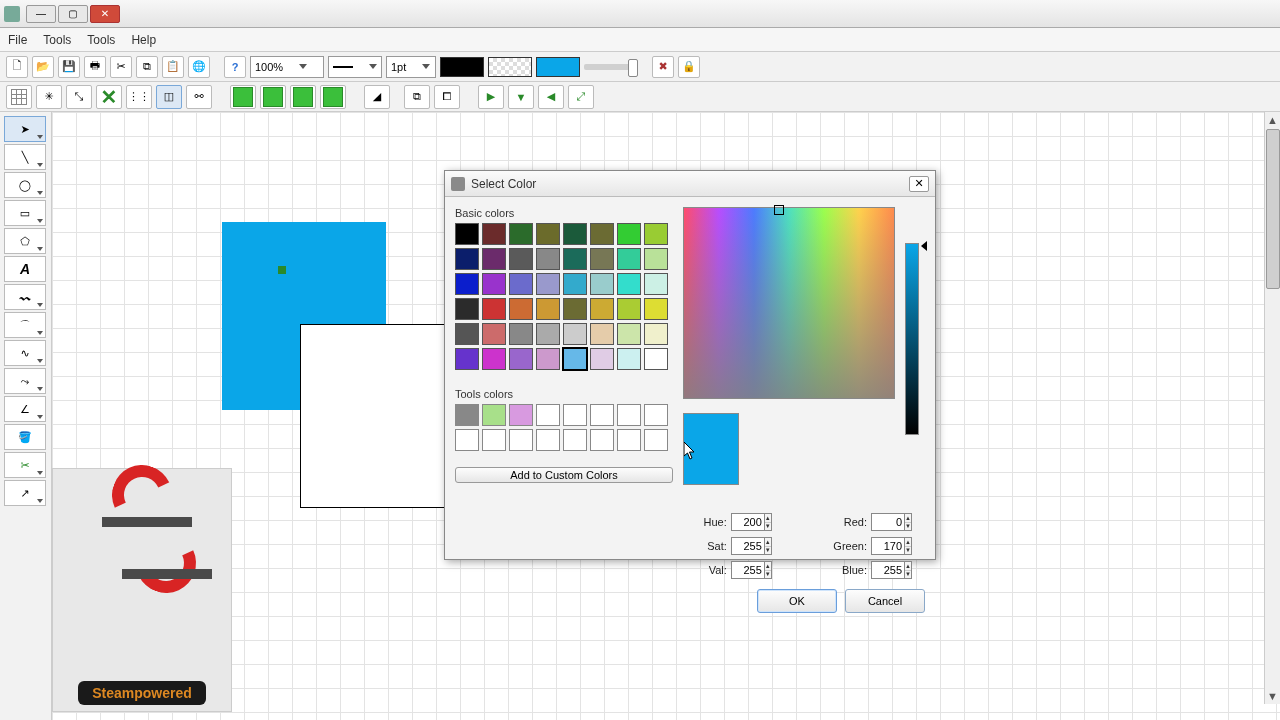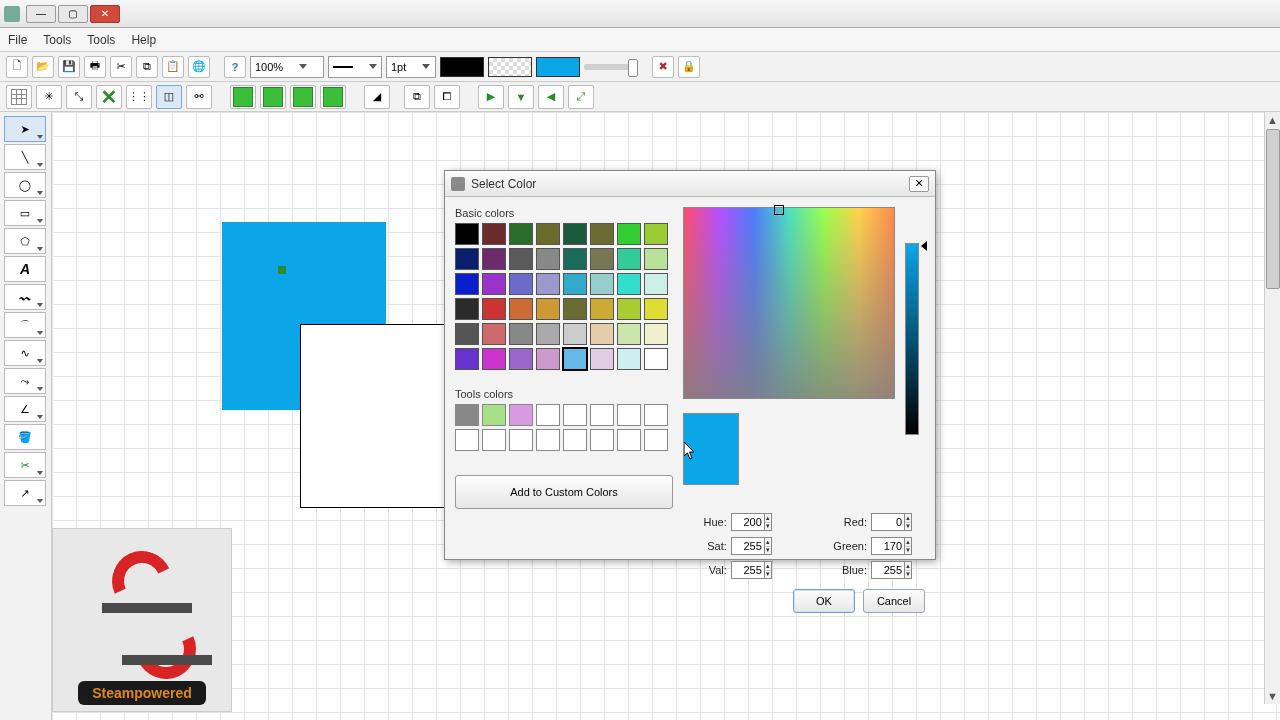--- a/index.html
+++ b/index.html
@@ -49,21 +49,21 @@
 .scroll-v { position:absolute; right:0; top:0; bottom:16px; width:16px; background:#f0f0f0; border-left:1px solid #ccc;}
 .scroll-v .thumb { width:14px; height:160px; background:#cfcfcf; border:1px solid #999; margin:1px auto; border-radius:2px;}
 .scroll-v .arrow { height:16px; display:flex; align-items:center; justify-content:center; color:#555;}
 
 
 .blue-rect { position:absolute; left:170px; top:110px; width:164px; height:188px; background:#0aa6e8;}
 .handle { position:absolute; width:8px; height:8px; background:#2a8a2a;}
 .white-rect { position:absolute; left:248px; top:212px; width:228px; height:184px; background:#fff; border:1px solid #000;}
 
 
-.steamlogo { position:absolute; left:0; bottom:8px; width:180px; height:184px; background:#e8e8e8; border:1px solid #ccc; display:flex; flex-direction:column; align-items:center; justify-content:flex-end;}
+.steamlogo { position:absolute; left:0; bottom:8px; width:180px; height:244px; background:#e8e8e8; border:1px solid #ccc; display:flex; flex-direction:column; align-items:center; justify-content:space-between;}
 .steamlogo .gear { position:relative; width:100px; height:120px;}
 .gbar { position:absolute; left:10px; width:90px; height:10px; background:#4a4a4a;}
 .gbar.g1 { top:48px;}
 .gbar.g2 { top:100px; left:30px; width:90px;}
 .garc { position:absolute; width:60px; height:60px; border:12px solid #d82424; border-right-color:transparent; border-bottom-color:transparent; border-radius:50%;}
 .garc.a1 { top:-4px; left:20px; transform:rotate(20deg);}
 .garc.a2 { top:64px; left:44px; transform:rotate(200deg);}
 .steamlogo .lab { background:#1a1a1a; color:#d82; padding:4px 14px; border-radius:6px; font-weight:bold; font-size:14px; margin:6px;}
 
 
@@ -73,36 +73,36 @@
 .dlg-title .txt { flex:1; font-size:12px; color:#333;}
 .dlg-title .close { width:20px; height:16px; border:1px solid #999; border-radius:2px; display:flex; align-items:center; justify-content:center; background:#fff; cursor:pointer;}
 .dlg-body { display:flex; padding:10px; gap:10px;}
 .left-col { width:218px;}
 .sec-lab { font-size:11px; color:#333; margin-bottom:4px;}
 .basic-grid { display:grid; grid-template-columns:repeat(8, 24px); grid-auto-rows:22px; gap:3px;}
 .sw { width:24px; height:22px; border:1px solid #555; cursor:pointer;}
 .sw.sel { outline:2px solid #000; outline-offset:-1px;}
 .custom-grid { display:grid; grid-template-columns:repeat(8, 24px); grid-auto-rows:22px; gap:3px; margin-top:4px;}
 .csw { width:24px; height:22px; border:1px solid #888; background:#fff;}
-.addcust { width:218px; height:34px; margin-top:24px; background:linear-gradient(#fdfdfd,#e6e6e6); border:1px solid #999; border-radius:3px; font-size:11px;}
+.addcust { width:218px; height:16px; margin-top:16px; background:linear-gradient(#fdfdfd,#e6e6e6); border:1px solid #999; border-radius:3px; font-size:11px;}
 .right-col { flex:1; display:flex; flex-direction:column;}
 .gradient-box { width:212px; height:192px; border:1px solid #888; background:linear-gradient(to bottom, rgba(255,255,255,0) 0%, rgba(128,128,128,.85) 100%), linear-gradient(to right, #ff4d6d, #b84dff, #4d7bff, #4de0c0, #9bff4d, #ffd24d, #ff8a4d); position:relative;}
 .crosshair { position:absolute; width:10px; height:10px; border:1px solid #000; background:transparent;}
 .value-bar { position:absolute; right:6px; top:36px; width:14px; height:192px; background:linear-gradient(to bottom, #0aa6e8, #000); border:1px solid #888;}
 .value-arrow { position:absolute; right:-2px; top:34px; width:0; height:0; border-top:5px solid transparent; border-bottom:5px solid transparent; border-right:6px solid #000;}
 .preview { width:56px; height:72px; background:#0aa6e8; border:1px solid #888; margin-top:14px;}
 .hsv-grid { display:grid; grid-template-columns:auto 40px 10px 20px auto 40px 10px; gap:6px 4px; align-items:center; margin-top:14px;}
 .numlab { text-align:right; font-size:11px; color:#222;}
 .numbox { display:flex;}
 .numbox input { width:34px; height:18px; border:1px solid #888; text-align:right; padding-right:2px; font-size:11px;}
 .spinner { width:12px; height:18px; border:1px solid #888; border-left:none; display:flex; flex-direction:column;}
 .spinner div { flex:1; display:flex; align-items:center; justify-content:center; font-size:6px; color:#333; background:#f4f4f4; border-bottom:1px solid #ccc;}
 .spinner div:last-child{border:none;}
 .btn-row { display:flex; gap:8px; justify-content:flex-end; margin-top:10px;}
-.dlg-btn { width:62px; height:24px; background:linear-gradient(#fdfdfd,#e6e6e6); border:1px solid #8aa8c8; border-radius:3px; font-size:11px;}
+.dlg-btn { width:80px; height:24px; background:linear-gradient(#fdfdfd,#e6e6e6); border:1px solid #8aa8c8; border-radius:3px; font-size:11px;}
 .dlg-btn.ok { border:1px solid #6a9edb; box-shadow:0 0 0 1px #cfe4fb inset;}
 .inner-wrap { display:flex; gap:8px;}
 
 
 .fake-cursor { position:absolute; width:12px; height:18px; pointer-events:none;}
 .fake-cursor svg { width:12px; height:18px;}
 </style>
 </head>
 <body>
 

